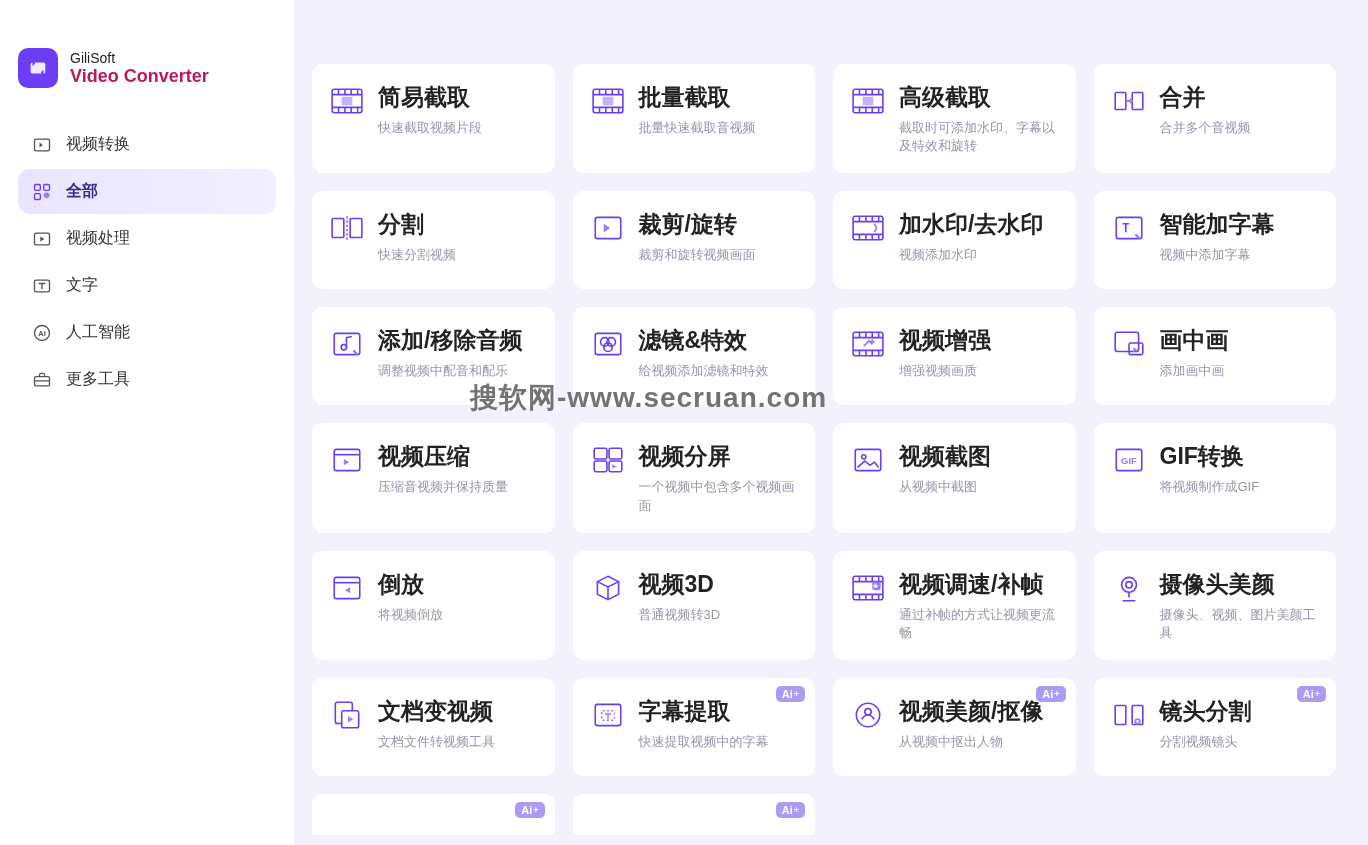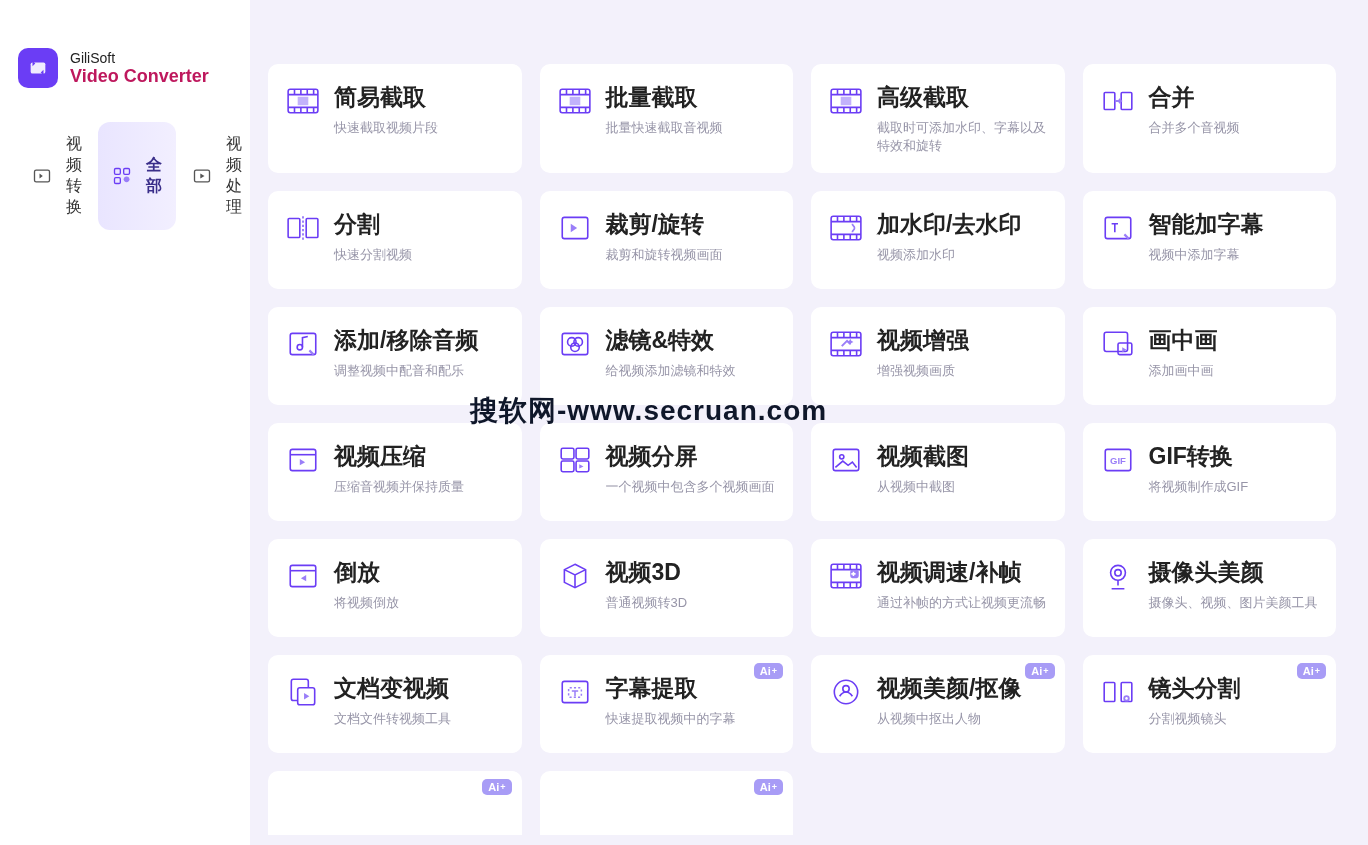--- a/index.html
+++ b/index.html
@@ -3,45 +3,45 @@
 <meta charset="utf-8">
 <style>
 * { margin: 0; padding: 0; box-sizing: border-box; }
 body { font-family: -apple-system, "Microsoft YaHei", "PingFang SC", sans-serif; background: #fff; width: 1368px; height: 845px; overflow: hidden; position: relative; }
 
 .titlebar { position: absolute; top: 0; right: 0; display: flex; gap: 18px; padding: 12px 22px; }
 .titlebar .tb-btn { width: 18px; height: 18px; display: flex; align-items: center; justify-content: center; cursor: pointer; color: #888; }
 
 .app { display: flex; height: 100%; }
 
-.sidebar { width: 250px; flex-shrink: 0; background: #fff; padding-top: 38px; }
+.sidebar { width: 294px; flex-shrink: 0; background: #fff; padding-top: 38px; }
 .logo-block { display: flex; align-items: center; padding: 10px 18px 30px 18px; gap: 12px; }
 .logo-badge { width: 40px; height: 40px; border-radius: 10px; background: #6b3df5; display: flex; align-items: center; justify-content: center; color: #fff; }
 .logo-text { display: flex; flex-direction: column; line-height: 1.15; }
 .logo-text .brand { font-size: 14px; color: #222; }
 .logo-text .prod { font-size: 18px; font-weight: 700; color: #be185d; }
 
-.nav { display: flex; flex-direction: row; padding: 4px 18px; gap: 2px; }
+.nav { display: flex; flex-direction: column; padding: 4px 18px; gap: 2px; }
 .nav-item { display: flex; align-items: center; gap: 14px; padding: 12px 14px; border-radius: 12px; cursor: pointer; font-size: 16px; color: #333; }
 .nav-item.active { background: linear-gradient(90deg, #e9e5ff 0%, #f2efff 100%); color: #3a2e8a; font-weight: 700; }
 .nav-item .nav-icon { width: 20px; height: 20px; display: flex; align-items: center; justify-content: center; color: #555; }
 .nav-item.active .nav-icon { color: #6b3df5; }
 
 .main { flex: 1; background: #f3f1fb; display: flex; padding: 60px 10px 10px 10px; overflow: hidden; position: relative; }
 .scroll-wrap { flex: 1; overflow-y: auto; padding-right: 14px; }
 .grid { display: grid; grid-template-columns: repeat(4, 1fr); gap: 18px; padding: 4px 8px 20px 8px; }
 .card { background: #fff; border-radius: 10px; padding: 18px 18px; display: flex; gap: 14px; align-items: flex-start; min-height: 98px; cursor: pointer; position: relative; }
 .card-icon { width: 34px; height: 34px; flex-shrink: 0; display: flex; align-items: flex-start; justify-content: center; color: #6b3df5; margin-top: 2px; }
 .card-body { flex: 1; min-width: 0; }
 .card-title { font-size: 23px; font-weight: 600; color: #222; margin-bottom: 6px; }
 .card-desc { font-size: 13px; color: #9795a8; line-height: 1.4; }
 .ai-badge { position: absolute; top: 8px; right: 10px; background: #a89cf6; color: #fff; font-size: 11px; font-weight: 700; padding: 2px 6px; border-radius: 5px; display: flex; align-items: center; }
 .ai-badge::after { content: "+"; font-size: 9px; margin-left: 1px; }
 
-.wm { position: absolute; top: 392px; left: 470px; font-size: 28px; font-weight: 700; color: #0f172a; pointer-events: none; letter-spacing: 1px; z-index: 50; }
+.wm { position: absolute; top: 379px; left: 470px; font-size: 28px; font-weight: 700; color: #737373; pointer-events: none; letter-spacing: 1px; z-index: 50; }
 
 .scroll-wrap::-webkit-scrollbar { width: 6px; }
 .scroll-wrap::-webkit-scrollbar-thumb { background: #b9b3d8; border-radius: 3px; }
 .scroll-wrap::-webkit-scrollbar-track { background: transparent; }
 </style>
 </head>
 <body>
 
 <div class="titlebar">
   <div class="tb-btn">

